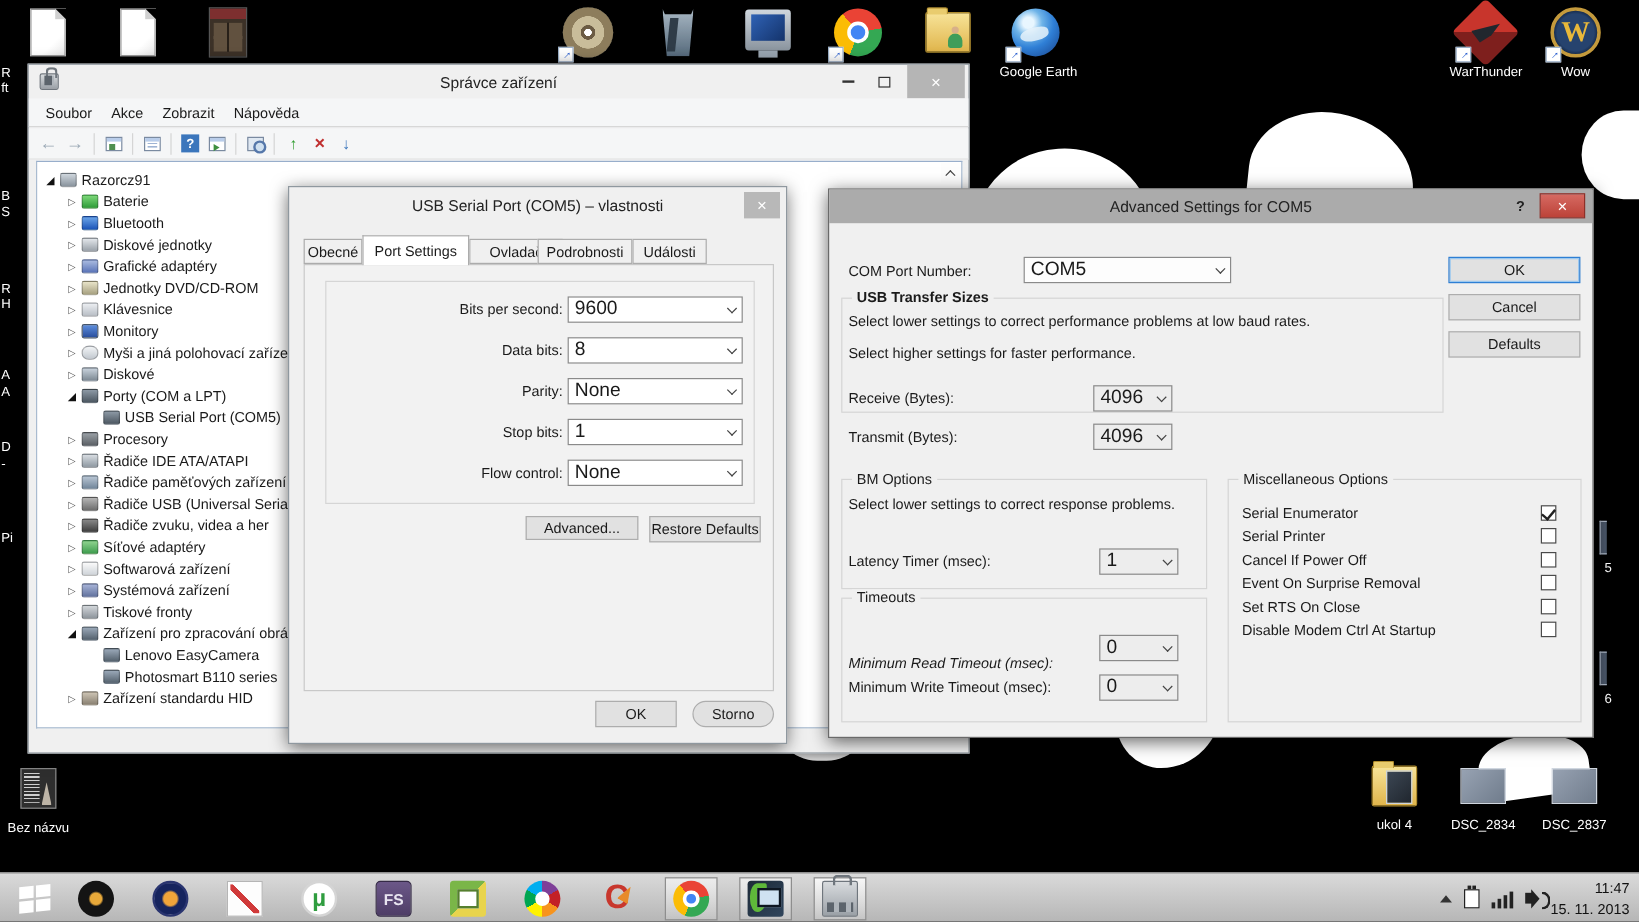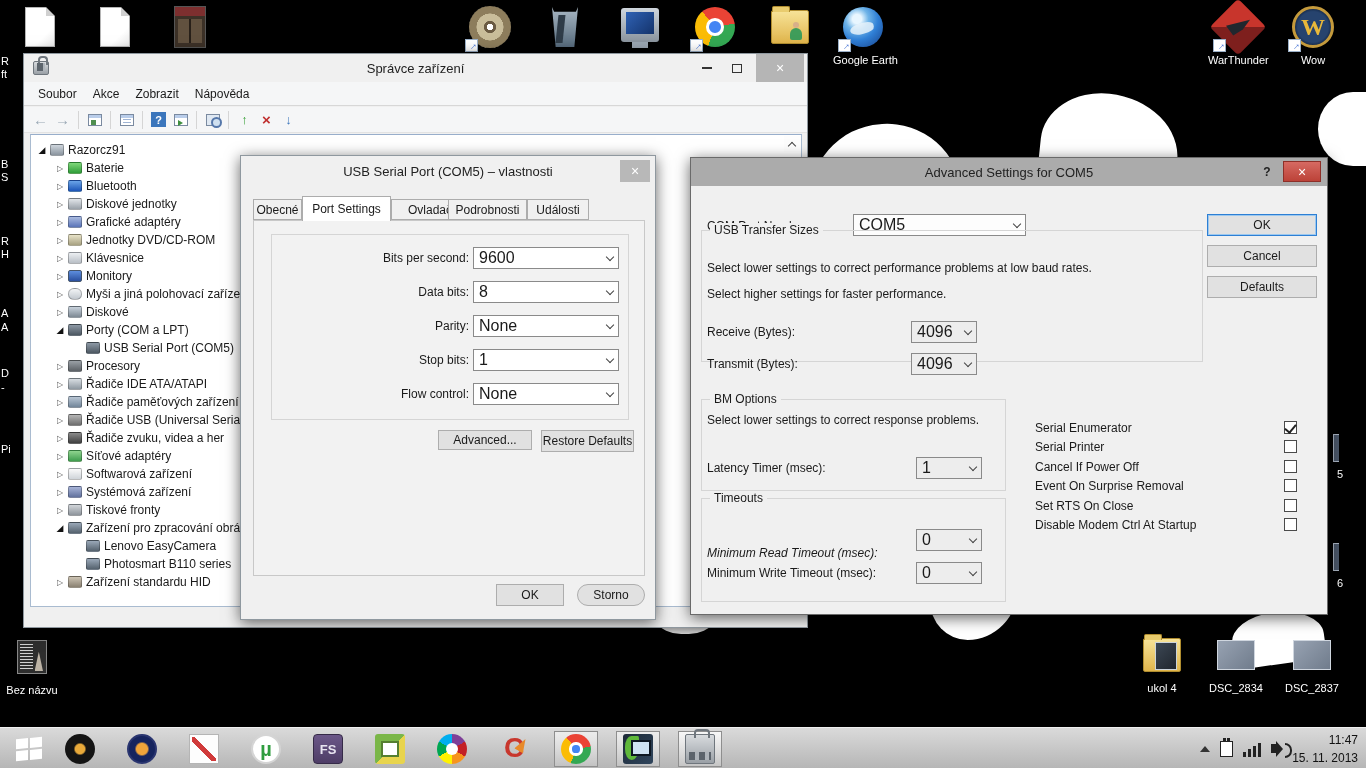--- a/index.html
+++ b/index.html
@@ -568,21 +568,21 @@
       <span class="val">COM5</span>
         <span class="chev" data-name="chevron-down-icon">
           <span class="chevron"></span>
         </span>
     </div>
 
     <div class="btn" data-name="ok-button" style="left:516px;top:56px;width:110px;height:22px;border:1px solid #2d7fd4;box-shadow:inset 0 0 0 1px #9cc8ef;">OK</div>
     <div class="btn" data-name="cancel-button" style="left:516px;top:87px;width:110px;height:22px;">Cancel</div>
     <div class="btn" data-name="defaults-button" style="left:516px;top:118px;width:110px;height:22px;">Defaults</div>
 
-    <div class="fieldset" data-name="usb-transfer-groupbox" style="left:10px;top:72px;width:502px;height:132px;">
+    <div class="fieldset" data-name="usb-transfer-groupbox" style="left:10px;top:90px;width:502px;height:96px;font-weight:bold;">
       <span class="legend" data-name="groupbox-title">USB Transfer Sizes</span>
     </div>
     <div class="flabel" data-name="usb-transfer-hint-1" style="left:16px;top:103px;">Select lower settings to correct performance problems at low baud rates.</div>
     <div class="flabel" data-name="usb-transfer-hint-2" style="left:16px;top:129px;">Select higher settings for faster performance.</div>
     <div class="flabel" data-name="receive-bytes-label" style="left:16px;top:167px;">Receive (Bytes):</div>
     <div class="combo" data-name="receive-bytes-combobox" style="left:220px;top:163px;width:66px;height:22px;background:#ededed;">
       <span class="val">4096</span>
         <span class="chev" data-name="chevron-down-icon">
           <span class="chevron"></span>
         </span>
@@ -618,20 +618,23 @@
         </span>
     </div>
     <div class="flabel" data-name="min-write-timeout-label" style="left:16px;top:408px;">Minimum Write Timeout (msec):</div>
     <div class="combo" data-name="min-write-timeout-combobox" style="left:225px;top:404px;width:66px;height:22px;background:#ededed;">
       <span class="val">0</span>
         <span class="chev" data-name="chevron-down-icon">
           <span class="chevron"></span>
         </span>
     </div>
 
+    <div class="fieldset" data-name="misc-options-groupbox" style="left:332px;top:241px;width:295px;height:203px;">
+      <span class="legend" data-name="groupbox-title">Miscellaneous Options</span>
+    </div>
     <div id="misc-options">
         <div class="flabel" data-name="misc-option-label" style="left: 344px; top: 263px;">Serial Enumerator</div>
         <div class="checkbox on" data-name="misc-option-checkbox" style="left: 593px; top: 263px;"></div>
         <div class="flabel" data-name="misc-option-label" style="left: 344px; top: 282px;">Serial Printer</div>
         <div class="checkbox" data-name="misc-option-checkbox" style="left: 593px; top: 282px;"></div>
         <div class="flabel" data-name="misc-option-label" style="left: 344px; top: 302px;">Cancel If Power Off</div>
         <div class="checkbox" data-name="misc-option-checkbox" style="left: 593px; top: 302px;"></div>
         <div class="flabel" data-name="misc-option-label" style="left: 344px; top: 321px;">Event On Surprise Removal</div>
         <div class="checkbox" data-name="misc-option-checkbox" style="left: 593px; top: 321px;"></div>
         <div class="flabel" data-name="misc-option-label" style="left: 344px; top: 341px;">Set RTS On Close</div>

